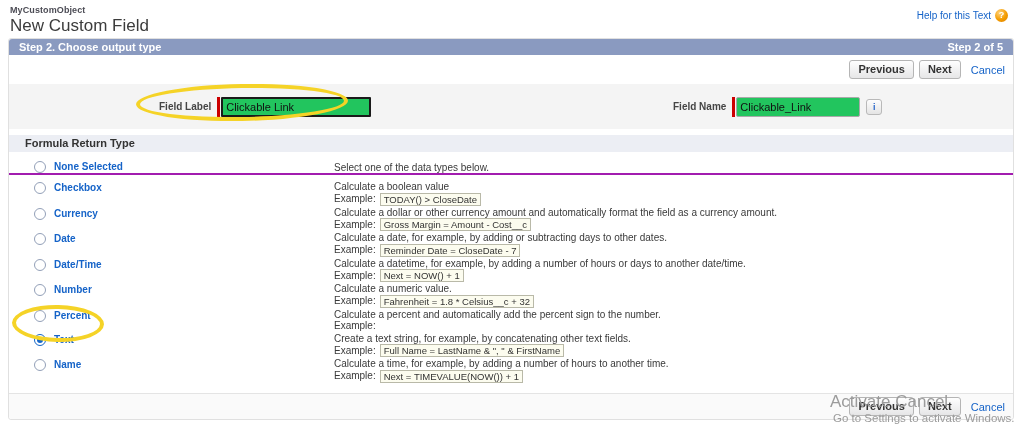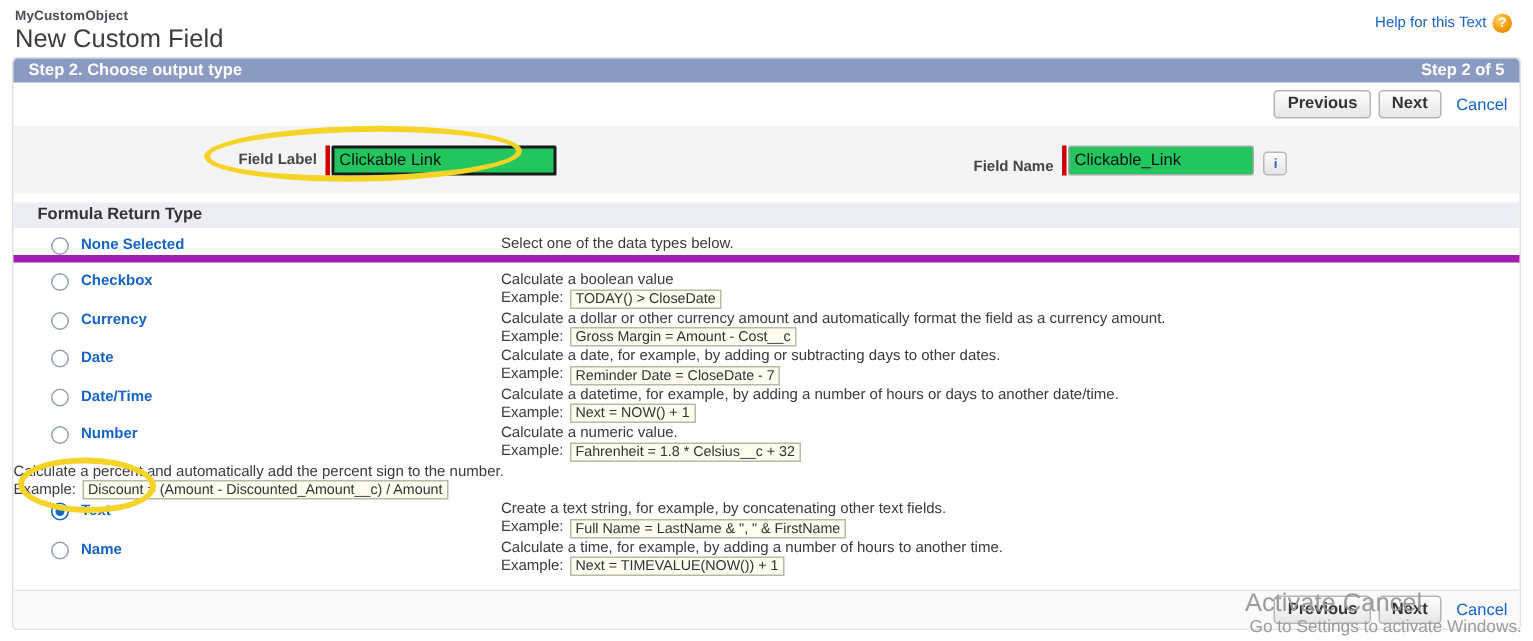--- a/index.html
+++ b/index.html
@@ -44,21 +44,21 @@
     border-radius:3px; padding:2px 8px 3px; cursor:pointer;
   }
   .link {
     color:var(--link_blue); font-size:11px; text-decoration:none; margin-left:5px; cursor:pointer;
   }
 
   
   .field-band { height:45px; background:var(--band_bg); position:relative; }
   .field-group { position:absolute; top:13px; display:flex; align-items:flex-start; }
   .fg-label { left:150px; }
-  .fg-name  { left:640px;align-items:flex-end; }
+  .fg-name  { left:664px; }
   .flabel { font-size:10px; font-weight:bold; color:#454545; margin:4px 6px 0 0; }
   .req { width:3px; height:20px; background:var(--required); margin-right:1px; }
   input.txt {
     height:20px; border:1px solid #a9a9a9; border-radius:2px; background:#22c55e;
     font-family:"Liberation Sans", sans-serif; font-size:11px; padding:1px 3px; color:#111;
   }
   input.focused { border:2px solid #1a1a1a; border-radius:1px; }
   .w-label { width:150px; }
   .w-name  { width:124px; }
   .info-btn {
@@ -67,21 +67,21 @@
     font-size:9px; text-align:center; line-height:14px; cursor:pointer;
   }
 
   
   .section-header {
     margin-top:6px; height:17px; background:var(--section_bg);
     font-weight:bold; font-size:11px; color:#333; line-height:17px; padding-left:16px;
   }
   .rows { padding-top:4px; }
   .row { display:flex; min-height:23px; }
-  .row-first { min-height:19px; border-bottom:5px solid #a21caf; margin-bottom:5px; }
+  .row-first { min-height:19px; border-bottom:2px solid #a21caf; margin-bottom:5px;align-items:flex-end; }
   .row-left {
     width:325px; padding-left:25px; display:flex; align-items:flex-start; gap:8px; padding-top:2px;
   }
   .radio {
     width:12px; height:12px; border:1px solid #93a0b8; border-radius:50%;
     background:#fff; flex-shrink:0; position:relative; margin-top:0; cursor:pointer;
   }
   .radio.selected { border-color:#1466c8; }
   .radio.selected::after {
     content:""; position:absolute; left:2px; top:2px; right:2px; bottom:2px;
@@ -234,25 +234,28 @@
       <div class="row-right">
         <div class="desc">Calculate a numeric value.</div>
         <div class="example-line">
           <span>Example:</span>
           <span class="code">Fahrenheit = 1.8 * Celsius__c + 32</span>
         </div>
       </div>
     </div>
 
     <div class="row">
+      <div class="row-left">
+        <span class="radio"></span>
+        <span class="rlabel">Percent</span>
+      </div>
       <div class="row-right">
         <div class="desc">Calculate a percent and automatically add the percent sign to the number.</div>
         <div class="example-line">
           <span>Example:</span>
-          <span class="code">Discount = (Amount - Discounted_Amount__c) / Amount</span>
         </div>
       </div>
     </div>
 
     <div class="row">
       <div class="row-left">
         <span class="radio selected"></span>
         <span class="rlabel">Text</span>
       </div>
       <div class="row-right">

